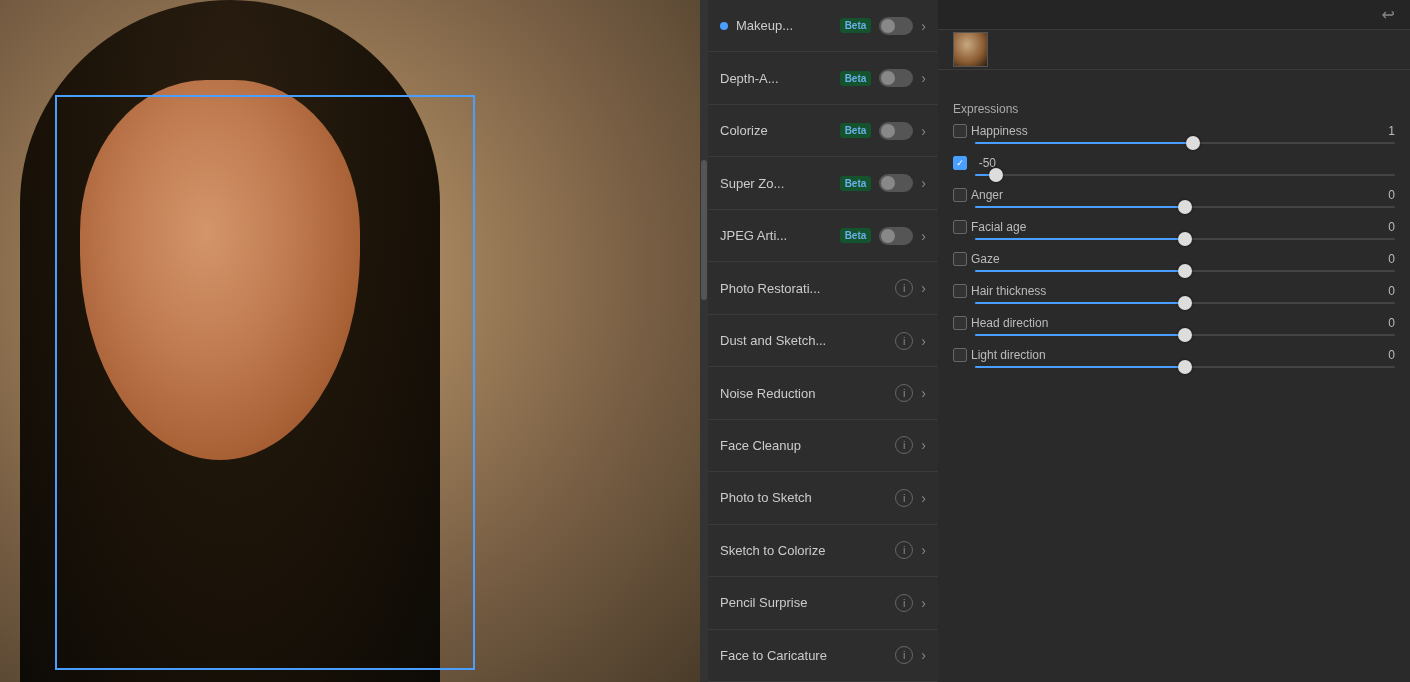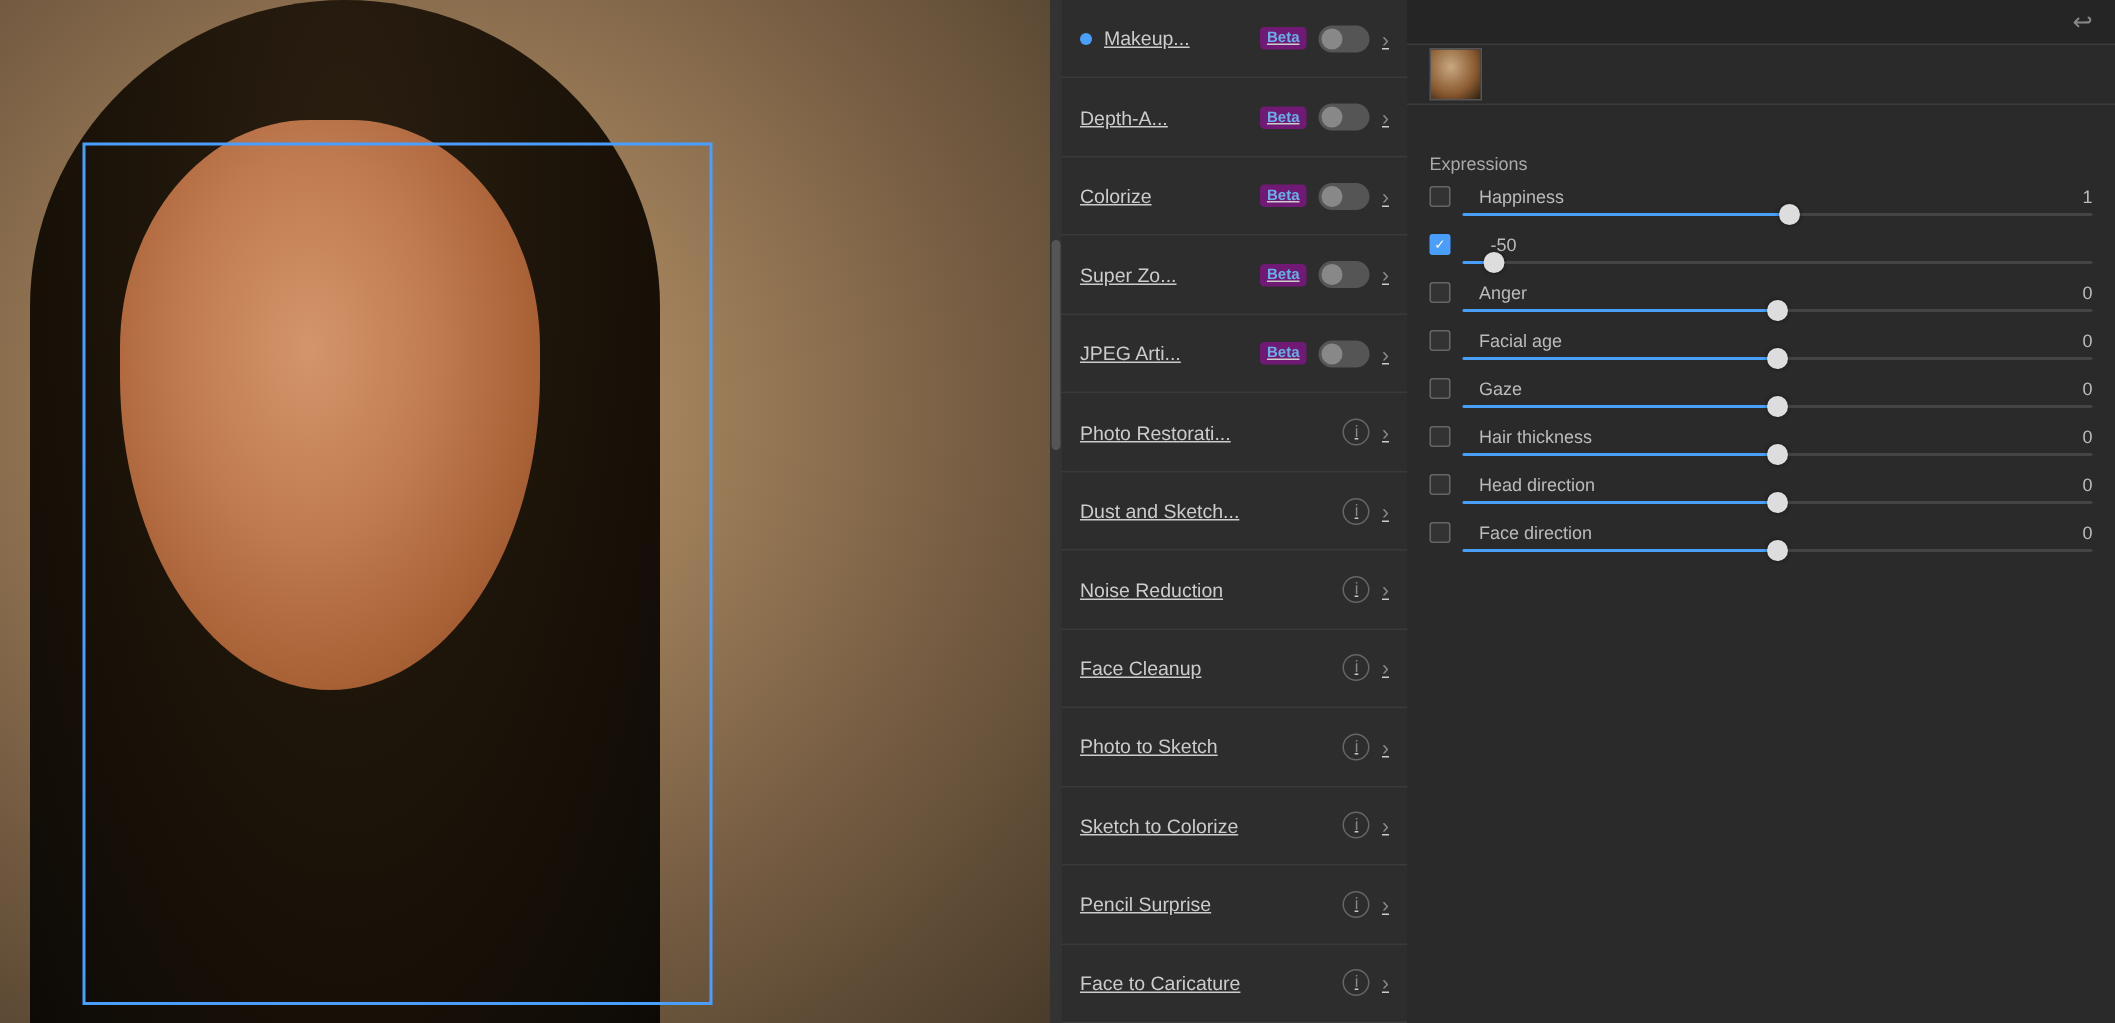--- a/index.html
+++ b/index.html
@@ -87,29 +87,28 @@
       flex-direction: column;
     }
     .tool-item {
       display: flex;
       align-items: center;
       padding: 6px 12px;
       height: 55px;
       border-bottom: 1px solid #3a3a3a;
       cursor: pointer;
       gap: 8px;
-      text-decoration: underline;
     }
     .tool-label {
       flex: 1;
       font-size: 13px;
       color: #ccc;
     }
     .beta-badge {
-      background: #701a75;
+      background: #14532d;
       color: #6ab0e8;
       font-size: 10px;
       padding: 2px 5px;
       border-radius: 3px;
       font-weight: 600;
     }
     .toggle-btn {
       width: 34px;
       height: 18px;
       background: #555;
@@ -204,21 +203,21 @@
       margin-top: 22px;
     }
 
     
     .control-row {
       margin-bottom: 12px;
     }
     .control-header {
       display: flex;
       align-items: center;
-      gap: 19px;
+      gap: 4px;
       margin-bottom: 4px;
     }
     .checkbox {
       width: 14px;
       height: 14px;
       border: 1px solid #666;
       border-radius: 2px;
       background: #333;
       flex-shrink: 0;
       display: flex;
@@ -471,21 +470,21 @@
           <div class="slider-container">
             <div class="slider-track">
               <div class="slider-fill" style="width: 50%;"></div>
               <div class="slider-thumb" style="left: 50%;"></div>
             </div>
           </div>
         </div>
         <div class="control-row">
           <div class="control-header">
             <div class="checkbox"></div>
-            <span class="control-name">Face direction</span>
+            <span class="control-name">Light direction</span>
             <span class="control-value">0</span>
           </div>
           <div class="slider-container">
             <div class="slider-track">
               <div class="slider-fill" style="width: 50%;"></div>
               <div class="slider-thumb" style="left: 50%;"></div>
             </div>
           </div>
         </div>
       </div>

